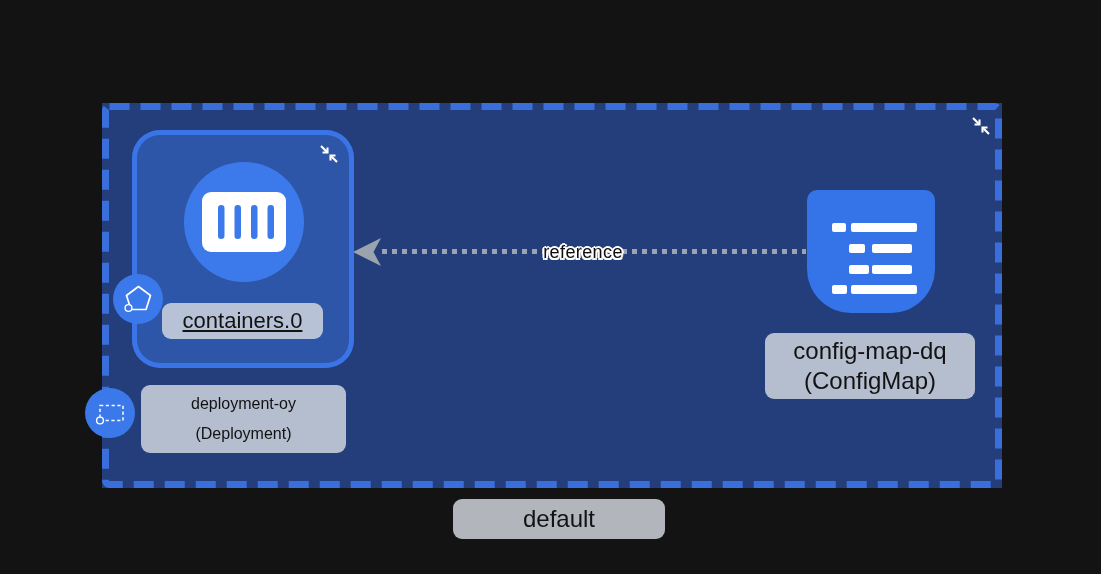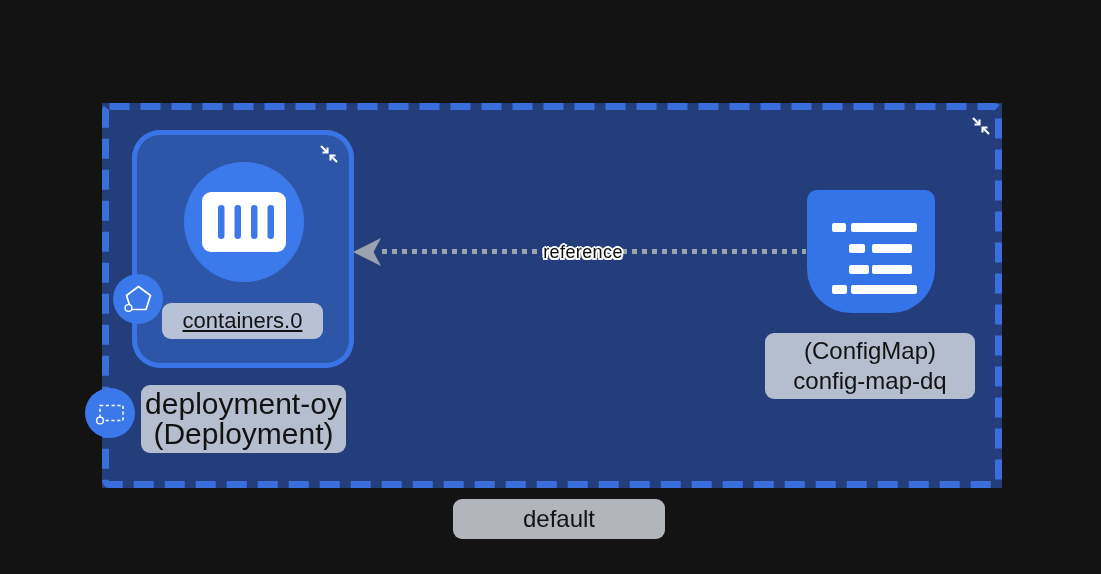--- a/index.html
+++ b/index.html
@@ -35,21 +35,21 @@
   }
   .container-icon-svg{left:18px;top:30px;}
 
   
   .node-label{
     background:var(--label-bg,rgba(214,219,226,0.82));
     color:var(--label-text,#121212);
     border-radius:9px;text-align:center;
   }
   .containers-label{left:30px;top:173px;width:161px;height:36px;font-size:22px;line-height:36px;text-decoration:underline;}
-  .dep-label{left:9px;top:255px;width:205px;font-size:30px;line-height:30px;padding:4px 0;}
+  .dep-label{left:9px;top:255px;width:205px;font-size:16px;line-height:30px;padding:4px 0;}
   .cm-label{left:663px;top:230px;width:210px;font-size:24px;line-height:30px;padding:3px 0;}
   .ns-label{left:453px;top:499px;width:180px;font-size:24px;line-height:30px;padding:5px 16px;}
 
   
   .badge{width:50px;height:50px;}
   .pentagon-badge{left:-19px;top:144px;}
   .dep-badge{left:-47px;top:258px;}
 
   
   .cm-icon{
@@ -154,22 +154,22 @@
       <div class="cm-bar" style="left:44px;top:33px;width:66px;"></div>
       <div class="cm-bar" style="left:42px;top:54px;width:16px;"></div>
       <div class="cm-bar" style="left:65px;top:54px;width:40px;"></div>
       <div class="cm-bar" style="left:42px;top:75px;width:20px;"></div>
       <div class="cm-bar" style="left:65px;top:75px;width:40px;"></div>
       <div class="cm-bar" style="left:25px;top:95px;width:15px;"></div>
       <div class="cm-bar" style="left:44px;top:95px;width:66px;"></div>
     </div>
 
     <div class="abs node-label cm-label">
+      <div>config-map-dq</div>
       <div>(ConfigMap)</div>
-      <div>config-map-dq</div>
     </div>
   </div>
 
   <div class="abs node-label ns-label">
     <div>default</div>
   </div>
 
 </div>
 
 </body></html>

